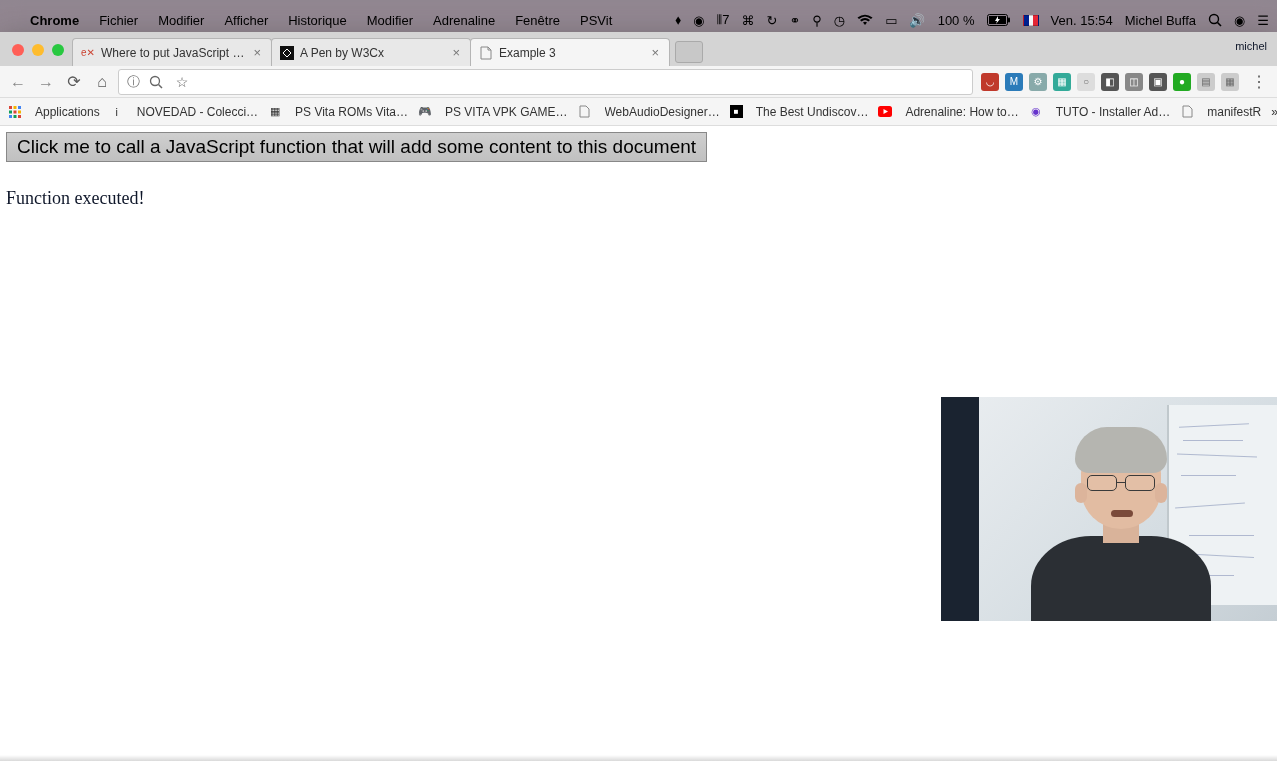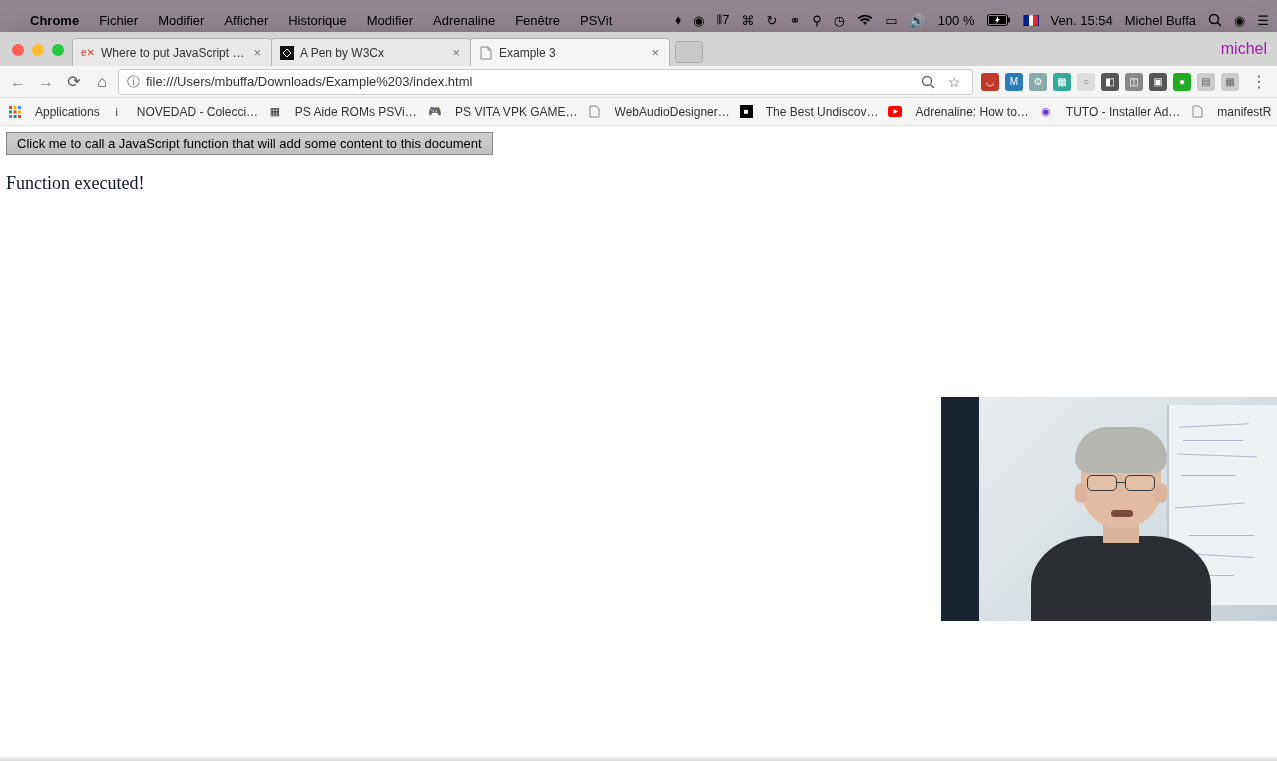--- a/index.html
+++ b/index.html
@@ -67,21 +67,21 @@
       padding:0 8px; gap:6px;
       font-size:12px; color:#333;
       margin-right:-1px;
       position:relative;
     }
     .tab.active { background:#f5f5f5; z-index:2; }
     .tab-favicon { width:14px; height:14px; display:flex; align-items:center; justify-content:center; font-size:10px; }
     .tab-label { flex:1; white-space:nowrap; overflow:hidden; text-overflow:ellipsis; }
     .tab-close { font-size:13px; color:#777; cursor:default; padding:0 2px; }
     .new-tab { width:28px; height:22px; background:#c8c8c8; border:1px solid #aaa; border-radius:3px; margin:0 0 3px 6px; }
-    .profile-name { position:absolute; right:10px; top:8px; font-size:16px; color:#a21caf; }
+    .profile-name { position:absolute; right:10px; top:8px; font-size:11px; color:#0f172a; }
     
     
     .toolbar {
       height:32px; background:#f5f5f5; border-bottom:1px solid #ddd;
       display:flex; align-items:center; padding:0 6px; gap:4px;
     }
     .nav-btn { width:24px; height:24px; display:flex; align-items:center; justify-content:center; color:#888; font-size:16px; }
     .nav-btn.enabled{color:#5a5a5a;}
     .omnibox {
       flex:1; height:26px; border:1px solid #ccc; border-radius:3px;
@@ -105,24 +105,24 @@
     .bm-icon { width:14px; height:14px; display:flex; align-items:center; justify-content:center; font-size:11px; }
     .bookmark-right { margin-left:auto; display:flex; align-items:center; gap:8px; }
     
     
     .page {
       flex:1; background:#fff; padding:6px; font-family:"Times New Roman", serif; color:#000;
       position:relative;
     }
     .page h1 { font-size:34px; font-weight:700; margin:10px 0 18px 0; }
     .page button.demo {
-      font-family:-apple-system, sans-serif; font-size:13px;
+      font-family:-apple-system, sans-serif; font-size:19px;
       background:linear-gradient(#cfcfcf,#c0c0c0);
       border:1px solid #888; padding:3px 10px; cursor:default;
-      margin-bottom:18px;
+      margin-bottom:26px;
     }
     .page .result { color:#0f172a; font-size:18px; font-family:"Times New Roman", serif; }
     
     
     .webcam {
       position:absolute; right:0; bottom:140px;
       width:336px; height:224px;
       background:#2a3540;
       border:none;
       overflow:hidden;
@@ -245,21 +245,20 @@
     <span class="profile-name">michel</span>
   </div>
 
   <div class="toolbar">
     <div class="nav-btn">←</div>
     <div class="nav-btn">→</div>
     <div class="nav-btn enabled">⟳</div>
     <div class="nav-btn enabled">⌂</div>
     <div class="omnibox">
       <span class="info-icon">ⓘ</span>
-      <span class="omnibox-url">file:///Users/mbuffa/Downloads/Example%203/index.html</span>
       <span class="tool-icon">
         <svg width="14" height="14" viewBox="0 0 14 14">
             <circle cx="6" cy="6" r="4.5" fill="none" stroke="#666" stroke-width="1.3"></circle>
             <line x1="9.5" y1="9.5" x2="13" y2="13" stroke="#666" stroke-width="1.5"></line>
           </svg>
       </span>
       <span class="tool-icon">☆</span>
     </div>
     <div class="ext-row">
       <div class="ext" style="background:#c0392b">◡</div>
@@ -293,21 +292,21 @@
           </svg>
       </span>
       <span class="lbl">Applications</span>
     </div>
     <div class="bookmark">
       <span class="bm-icon">ℹ</span>
       <span class="lbl">NOVEDAD - Colecci…</span>
     </div>
     <div class="bookmark">
       <span class="bm-icon">▦</span>
-      <span class="lbl">PS Aide ROMs PSVit…</span>
+      <span class="lbl">PS Vita ROMs Vita…</span>
     </div>
     <div class="bookmark">
       <span class="bm-icon">🎮</span>
       <span class="lbl">PS VITA VPK GAME…</span>
     </div>
     <div class="bookmark">
       <span class="bm-icon">
         <svg width="11" height="13" viewBox="0 0 11 13">
             <path d="M1 1 H7 L10 4 V12 H1 Z" fill="none" stroke="#888"></path>
           </svg>

